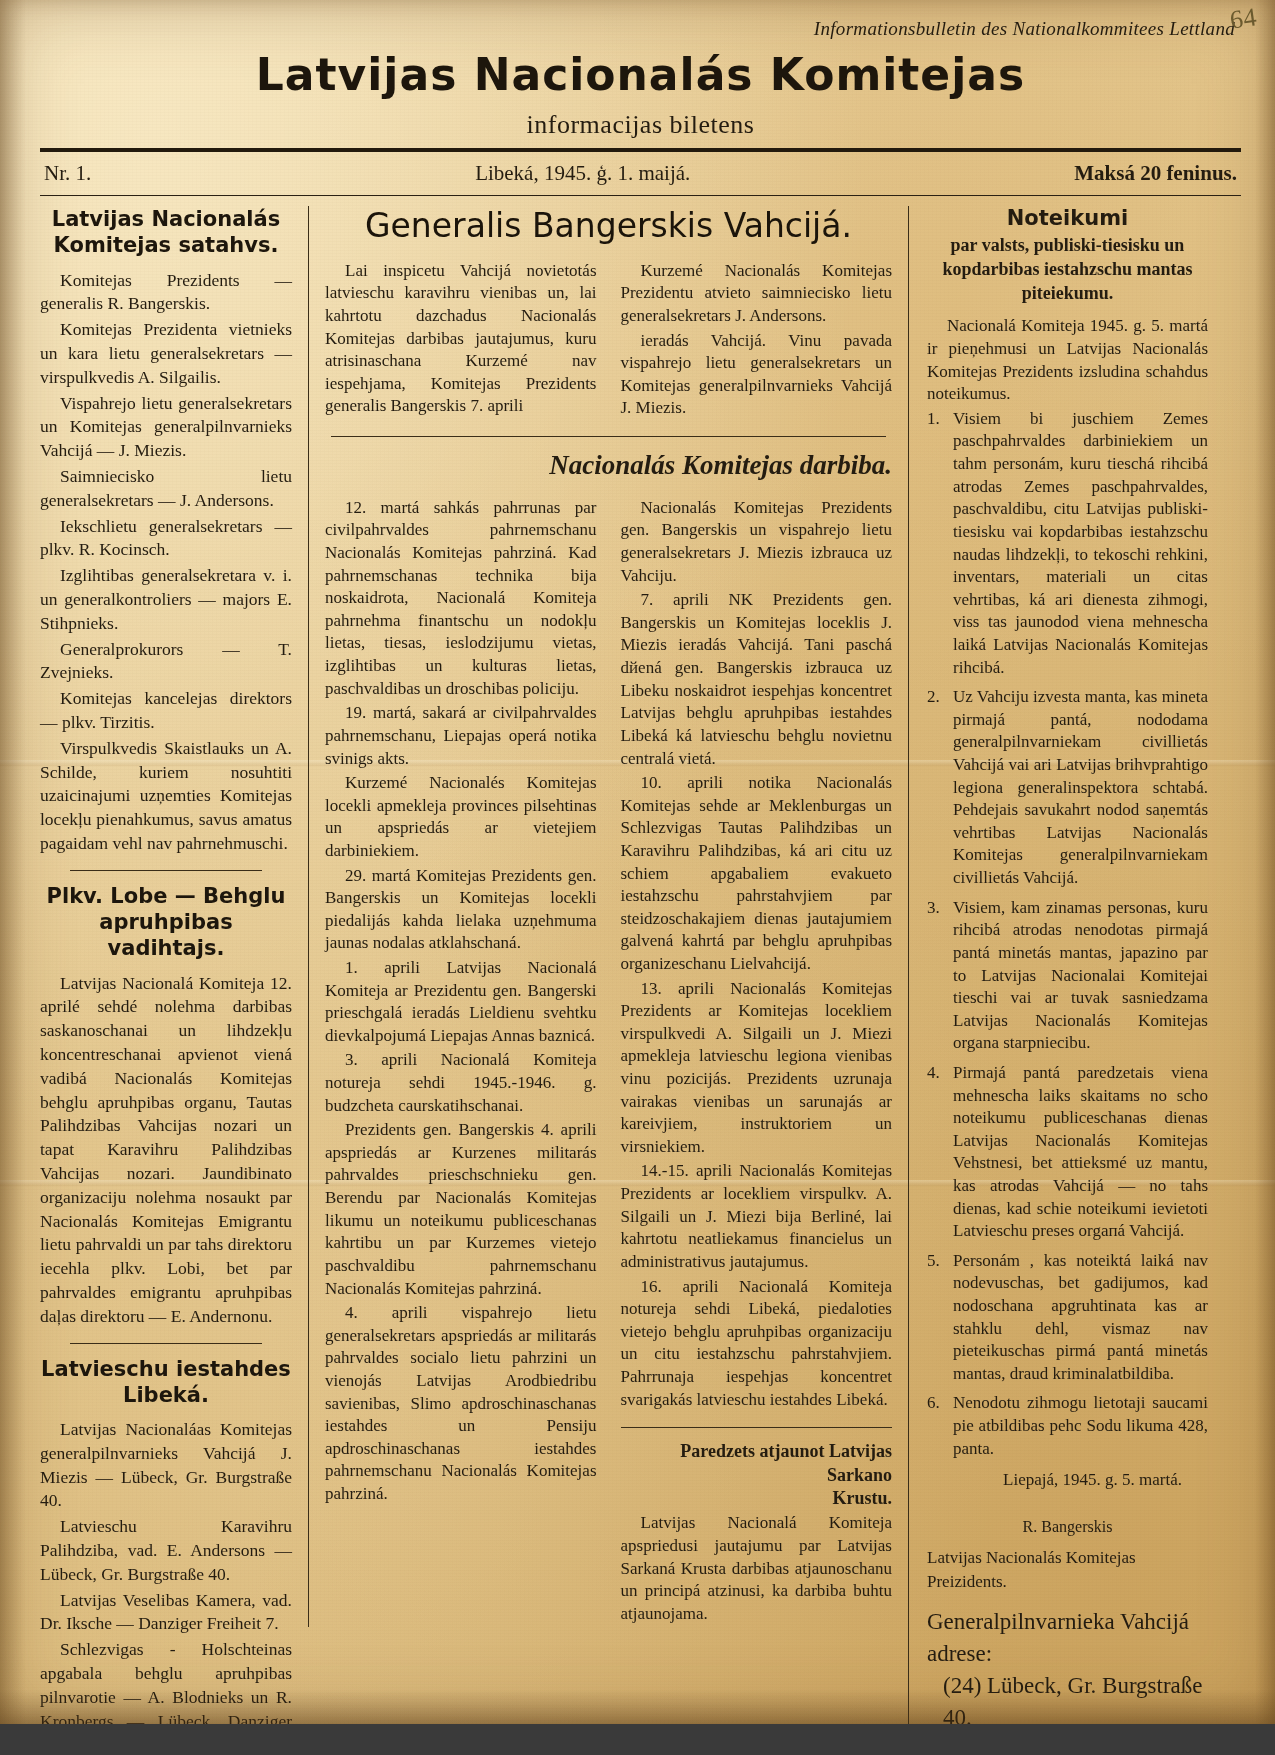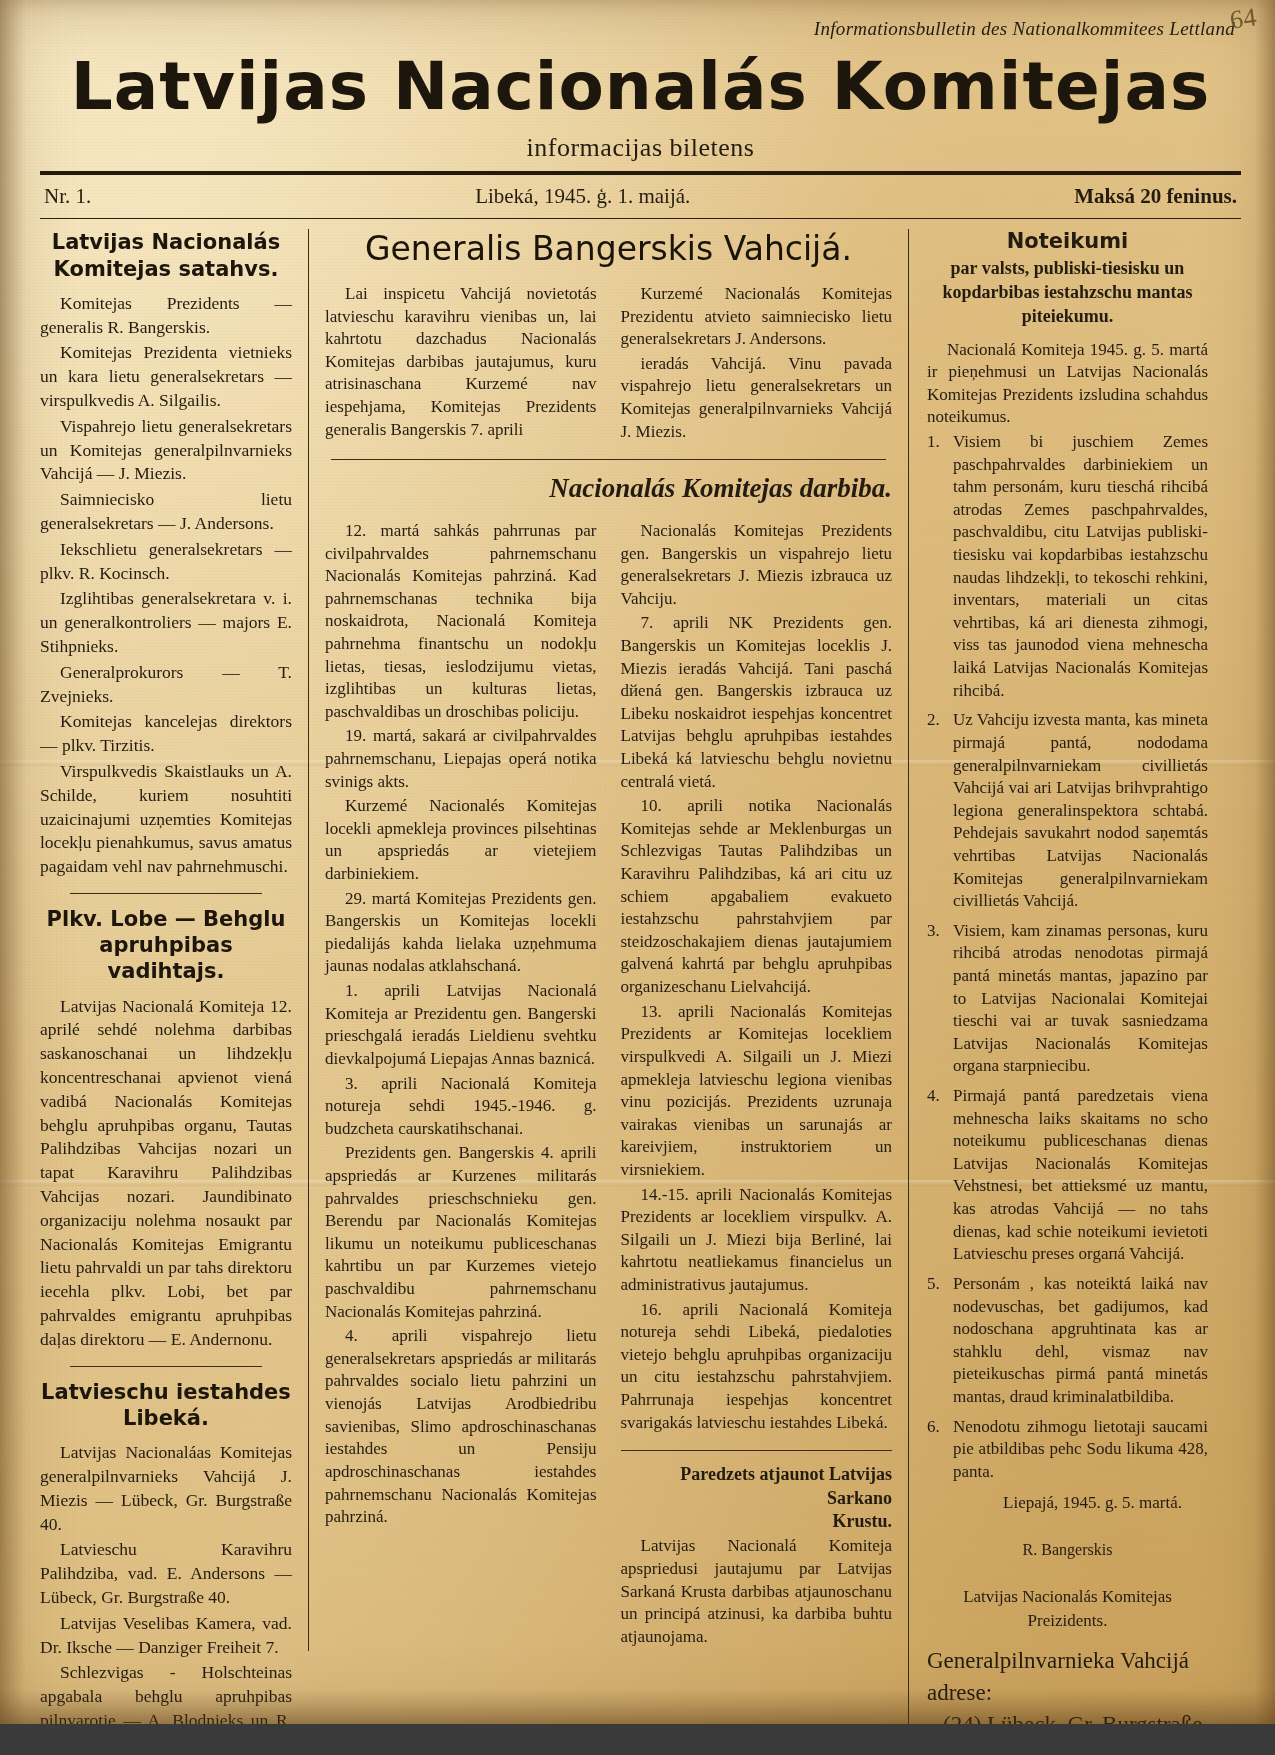--- a/index.html
+++ b/index.html
@@ -72,21 +72,21 @@
     font-family: "Liberation Serif", serif;
     font-style: normal;
     font-size: 26px;
     color: #6b5a2e;
     transform: rotate(-8deg);
   }
   .title-main {
     text-align: center;
     font-family: "DejaVu Sans", sans-serif;
     font-weight: bold;
-    font-size: 66px;
+    font-size: 44px;
     letter-spacing: 1px;
     line-height: 1.05;
     margin-top: 12px;
     color: #1d160c;
   }
   .title-sub {
     text-align: center;
     font-family: "Liberation Serif", serif;
     font-size: 26px;
     letter-spacing: 0.5px;
@@ -216,25 +216,24 @@
   }
   ol.numlist > li::before {
     counter-increment: item;
     content: counter(item) ".";
     position: absolute;
     left: 0;
     top: 0;
   }
 
   .sign-block {
-    text-align: center;
     font-family: "Liberation Serif", serif;
     font-size: 17px;
     line-height: 1.4;
-    margin-top: 26px;
+    margin-top: 10px;
   }
   .sign-date { text-align: right; padding-right: 26px; margin-top: 10px; font-size: 17px;}
   .sign-name { text-align: center; margin-top: 28px; }
   .addr { font-size: 23px; line-height: 1.4; margin-top: 12px; }
   .addr .l2 { padding-left: 16px; }
 
   .torn-left {
     position: absolute;
     left: 0; top: 0; bottom: 0; width: 26px;
     background: linear-gradient(90deg, rgba(90,60,20,0.30), rgba(90,60,20,0));

